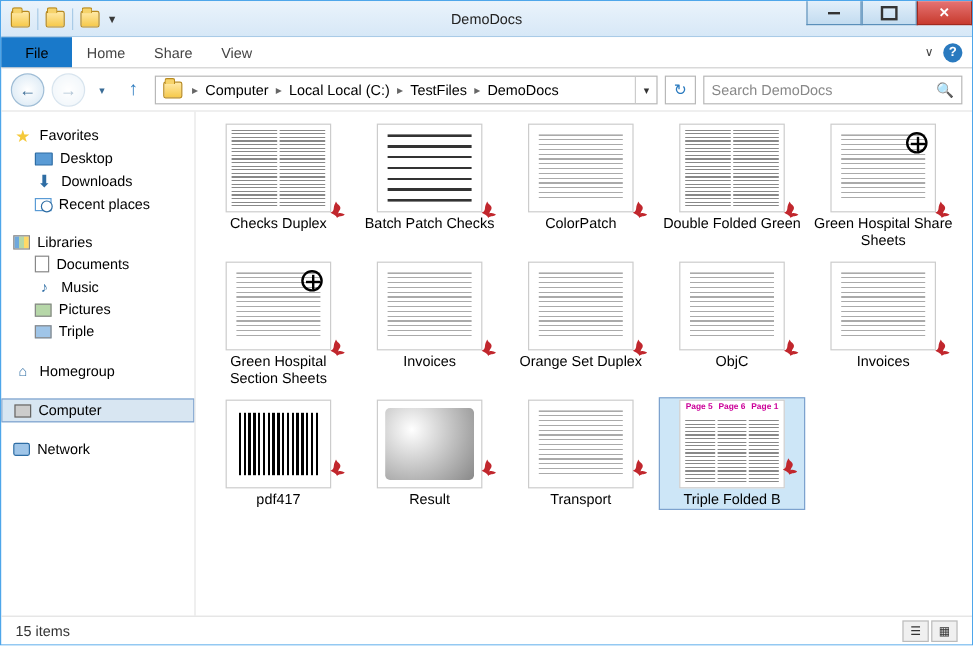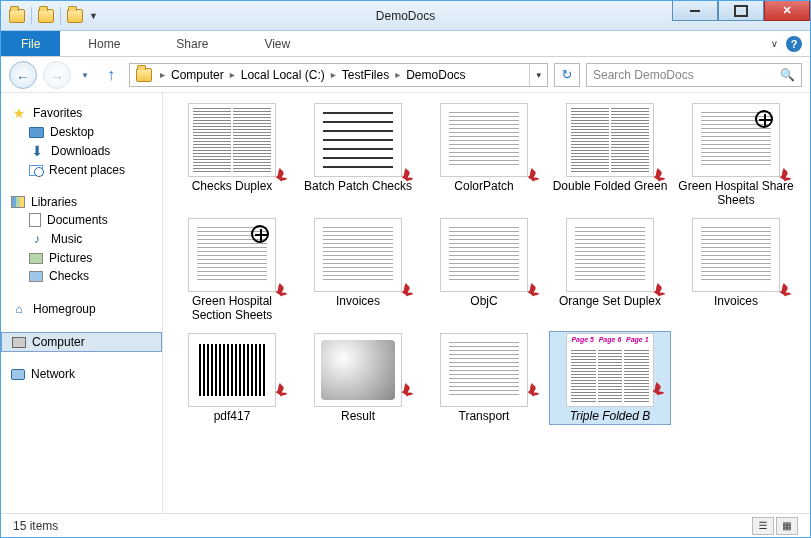--- a/index.html
+++ b/index.html
@@ -17,22 +17,22 @@
 .titlebar .title { position: absolute; left: 0; right: 0; text-align: center; font-size: 12px; color: #222; pointer-events: none; }
 .winbtns { position: absolute; right: 0; top: 0; display: flex; }
 .winbtn { width: 46px; height: 20px; border: 1px solid #5a8fba; border-top: none; display: flex; align-items: center; justify-content: center; font-size: 12px; background: linear-gradient(#e2effa,#c3dcf0); }
 .winbtn.min::after { content: ""; width: 10px; border-bottom: 2px solid #333; }
 .winbtn.max::after { content: ""; width: 10px; height: 8px; border: 2px solid #333; }
 .winbtn.close { background: linear-gradient(#e57373,#c83b2e); border-color: #a02a1f; color: #fff; font-weight: bold; }
 .winbtn.close::after { content: "✕"; font-size: 11px; }
 
 
 .ribbon { height: 26px; display: flex; align-items: stretch; border-bottom: 1px solid #d0d0d0; background: #fff; font-size: 12px; position: relative; }
-.ribbon .filetab { background: #1979ca; color: #fef9c3; padding: 4px 20px; display: flex; align-items: center; }
-.ribbon .tab { padding: 4px 28px; color: #444; display: flex; align-items: center; }
+.ribbon .filetab { background: #1979ca; color: #000000; padding: 4px 20px; display: flex; align-items: center; }
+.ribbon .tab { padding: 4px 12px; color: #444; display: flex; align-items: center; }
 .ribbon .right { position: absolute; right: 8px; top: 0; height: 100%; display: flex; align-items: center; gap: 8px; }
 .ribbon .right .chev { font-size: 10px; color: #444; }
 .ribbon .right .help { width: 16px; height: 16px; border-radius: 50%; background: #2a7abf; color: #fff; font-size: 11px; font-weight: bold; display: flex; align-items: center; justify-content: center; }
 
 
 .navbar { height: 36px; display: flex; align-items: center; padding: 0 8px; gap: 6px; border-bottom: 1px solid #e5e5e5; }
 .navbtn { width: 28px; height: 28px; border-radius: 50%; border: 1px solid #9fbdd6; background: radial-gradient(#fff,#d5e6f3); display: flex; align-items: center; justify-content: center; font-size: 14px; color: #3a6c96; }
 .navbtn.fwd { opacity: 0.4; }
 .navbtn.small { width: 16px; height: 16px; border: none; background: none; font-size: 9px; }
 .upbtn { width: 24px; height: 24px; display: flex; align-items: center; justify-content: center; color: #2a7abf; font-size: 16px; }
@@ -64,21 +64,21 @@
 .ic-music { color: #2e6da4; }
 .ic-pic { width: 14px; height: 11px; background: #b6d7a8; border: 1px solid #888; }
 .ic-vid { width: 14px; height: 11px; background: #9fc5e8; border: 1px solid #888; }
 .ic-home { color: #2e6da4; }
 .ic-comp { width: 14px; height: 11px; background: #ccc; border: 1px solid #666; }
 .ic-net { width: 14px; height: 11px; background: #9fc5e8; border: 1px solid #2e6da4; border-radius: 2px; }
 
 .content { flex: 1; position: relative; overflow: hidden; }
 .grid { display: grid; grid-template-columns: repeat(5, 122px); gap: 6px 4px; padding: 8px 8px; align-content: start; }
 .file { display: flex; flex-direction: column; align-items: center; font-size: 12px; text-align: center; position: relative; padding: 2px; }
-.file.sel { background: #cde6f7; border: 1px solid #7da2ce; padding: 1px; font-style: italic; }
+.file.sel { background: #cde6f7; border: 1px solid #7da2ce; padding: 1px; }
 .thumb { width: 88px; height: 74px; background: #fff; border: 1px solid #ccc; position: relative; display: flex; flex-direction: column; overflow: hidden; }
 .thumb .lines { flex: 1; background: repeating-linear-gradient(#333 0 2px, transparent 2px 9px); margin: 8px; }
 .thumb .lines.thin { background: repeating-linear-gradient(#aaa 0 1px, transparent 1px 4px); }
 .thumb .split { display: flex; flex: 1; gap: 2px; padding: 4px; }
 .thumb .split > div { flex: 1; background: repeating-linear-gradient(#888 0 1px, transparent 1px 3px); }
 .thumb .blob { position: absolute; inset: 6px; background: radial-gradient(circle at 30% 30%, #fff, #888); border-radius: 4px; }
 .thumb .car { position: absolute; inset: 4px; background: linear-gradient(135deg,#3a3a3a,#6a6a6a); border-radius: 3px; }
 .thumb .patch { position: absolute; inset: 10px; background: repeating-linear-gradient(90deg,#000 0 2px,transparent 2px 4px); }
 .thumb .pages { display: flex; height: 12px; font-size: 7px; color: #c09; justify-content: space-around; padding: 2px 2px 0; font-weight: bold; }
 .thumb .cross { position: absolute; top: 6px; right: 6px; width: 18px; height: 18px; border: 2px solid #000; border-radius: 50%; }
@@ -183,21 +183,21 @@
         <div class="item">
             <span class="ic ic-music">♪</span>
             <span>Music</span>
           </div>
         <div class="item">
             <span class="ic ic-pic"></span>
             <span>Pictures</span>
           </div>
         <div class="item">
             <span class="ic ic-vid"></span>
-            <span>Checks</span>
+            <span>Triple</span>
           </div>
       </div>
       <div class="group">
         <div class="hdr">
             <span class="ic ic-home">⌂</span>
             <span>Homegroup</span>
           </div>
       </div>
       <div class="group">
         <div class="hdr item sel" style="padding-left:10px">
@@ -286,30 +286,30 @@
               </svg></div>
             <div class="fname">Invoices</div>
           </div>
           <div class="file">
             <div class="thumb">
               <div class="lines thin"></div>
             </div>
             <div class="pdf-badge"><svg viewBox="0 0 24 24">
                 <path fill="#c1272d" d="M12 2c1 3 4 3 4 6 0 2-2 3-2 5 2-1 4 0 6 1-2 2-5 1-7 3-1-3-4-3-6-5 2 0 3-2 3-4 0-2 1-4 2-6z"></path>
               </svg></div>
+            <div class="fname">Orange Set Duplex</div>
+          </div>
+          <div class="file">
+            <div class="thumb">
+              <div class="lines thin"></div>
+            </div>
+            <div class="pdf-badge"><svg viewBox="0 0 24 24">
+                <path fill="#c1272d" d="M12 2c1 3 4 3 4 6 0 2-2 3-2 5 2-1 4 0 6 1-2 2-5 1-7 3-1-3-4-3-6-5 2 0 3-2 3-4 0-2 1-4 2-6z"></path>
+              </svg></div>
             <div class="fname">ObjC</div>
-          </div>
-          <div class="file">
-            <div class="thumb">
-              <div class="lines thin"></div>
-            </div>
-            <div class="pdf-badge"><svg viewBox="0 0 24 24">
-                <path fill="#c1272d" d="M12 2c1 3 4 3 4 6 0 2-2 3-2 5 2-1 4 0 6 1-2 2-5 1-7 3-1-3-4-3-6-5 2 0 3-2 3-4 0-2 1-4 2-6z"></path>
-              </svg></div>
-            <div class="fname">Orange Set Duplex</div>
           </div>
           <div class="file">
             <div class="thumb">
               <div class="lines thin"></div>
             </div>
             <div class="pdf-badge"><svg viewBox="0 0 24 24">
                 <path fill="#c1272d" d="M12 2c1 3 4 3 4 6 0 2-2 3-2 5 2-1 4 0 6 1-2 2-5 1-7 3-1-3-4-3-6-5 2 0 3-2 3-4 0-2 1-4 2-6z"></path>
               </svg></div>
             <div class="fname">Invoices</div>
           </div>

